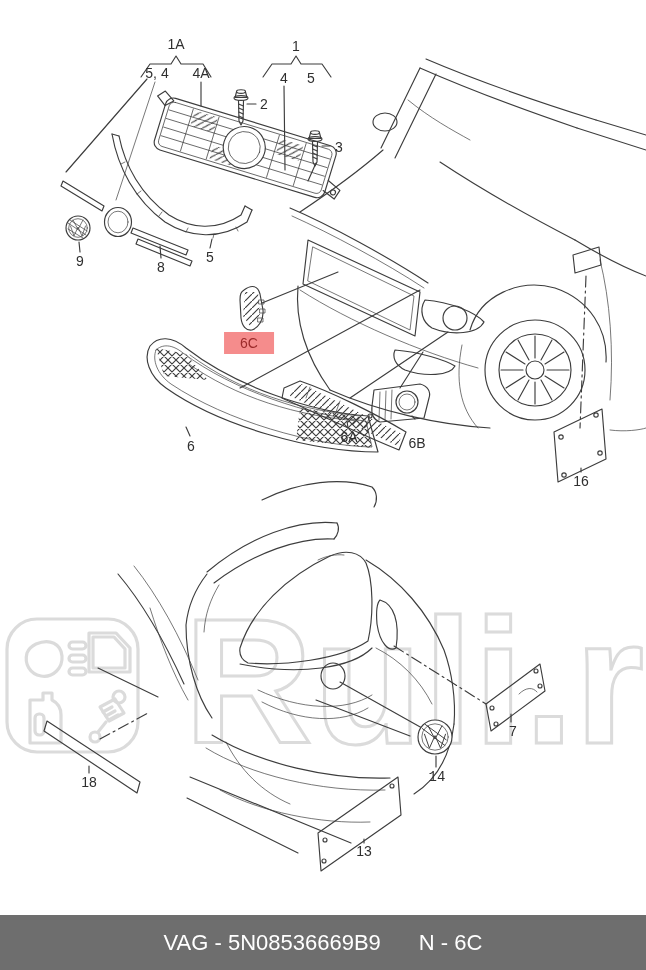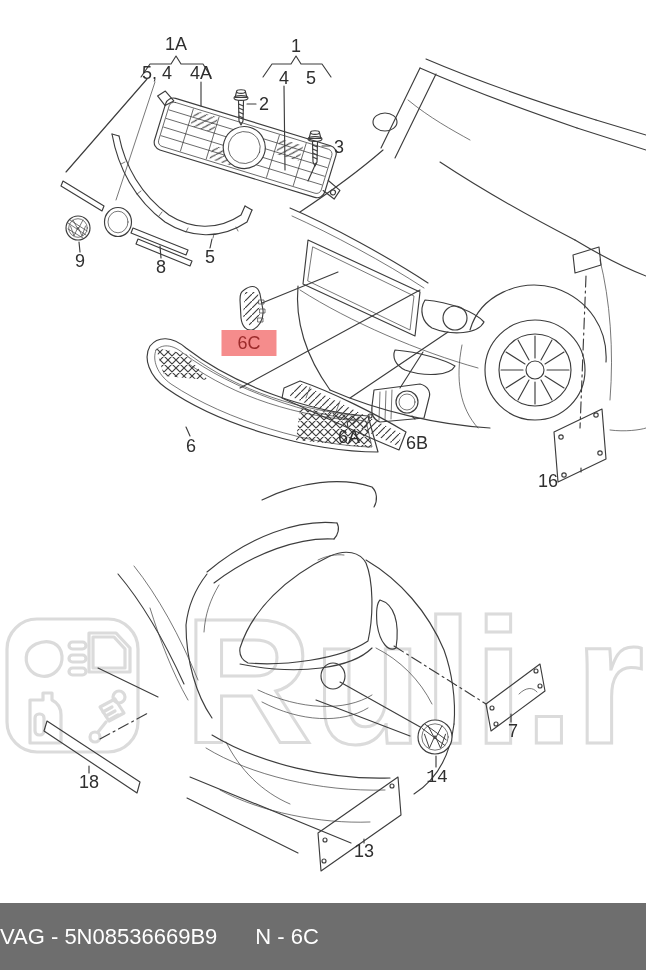--- a/index.html
+++ b/index.html
@@ -21,27 +21,27 @@
     fill:none;stroke:var(--line-color);stroke-width:1.15;stroke-linecap:round;stroke-linejoin:round;}
   .art .thin{stroke-width:0.7;}
   .art .fw{fill:#ffffff;}
   .art .hatch{fill:url(#dh);stroke:none;}
   .art .xhatch{fill:url(#xh);stroke:none;}
   .art .dd{stroke-dasharray:11 4 2 4;}
   .wm-logo path,.wm-logo rect,.wm-logo circle,.wm-logo ellipse,.wm-logo line,.wm-logo polygon{
     fill:none;stroke:var(--watermark-color);stroke-width:3.2;stroke-linecap:round;stroke-linejoin:round;}
   
   .labels{position:absolute;left:0;top:0;width:100%;height:903px;z-index:3;}
-  .part-label{position:absolute;transform:translate(-50%,-50%);font-size:18px;color:#2f2f2f;
+  .part-label{position:absolute;transform:translate(-50%,-50%);font-size:14px;color:#2f2f2f;
               white-space:nowrap;line-height:1;}
   .part-label.highlight{background:var(--highlight-bg);color:var(--highlight-text);
               padding:4px 16px;}
   
-  .footer{position:absolute;left:0;bottom:0;width:100%;height:67px;background:var(--footer-bg);
-          color:var(--footer-text);display:flex;align-items:center;
+  .footer{position:absolute;left:0;bottom:0;width:100%;height:55px;background:var(--footer-bg);
+          color:var(--footer-text);display:flex;align-items:center;justify-content:center;
           gap:38px;font-size:22px;z-index:4;}
 </style>
 </head>
 <body>
 
 <div class="stage">
 
   <div class="wm-text">Ruli.ru</div>
   <svg class="wm-logo" width="160" height="160" viewBox="0 610 160 160">
     <rect x="7" y="619" width="131" height="133" rx="30"></rect>
@@ -350,21 +350,21 @@
       <div class="part-label" style="left: 311px; top: 78px;">5</div>
       <div class="part-label" style="left: 264px; top: 104px;">2</div>
       <div class="part-label" style="left: 339px; top: 147px;">3</div>
       <div class="part-label" style="left: 80px; top: 261px;">9</div>
       <div class="part-label" style="left: 161px; top: 267px;">8</div>
       <div class="part-label" style="left: 210px; top: 257px;">5</div>
       <div class="part-label" style="left: 191px; top: 446px;">6</div>
       <div class="part-label highlight" style="left: 249px; top: 343px;">6C</div>
       <div class="part-label" style="left: 349px; top: 437px;">6A</div>
       <div class="part-label" style="left: 417px; top: 443px;">6B</div>
-      <div class="part-label" style="left: 548px; top: 481px;">16</div>
+      <div class="part-label" style="left: 581px; top: 481px;">16</div>
       <div class="part-label" style="left: 89px; top: 782px;">18</div>
       <div class="part-label" style="left: 364px; top: 851px;">13</div>
       <div class="part-label" style="left: 437px; top: 777px; font-family: Liberation Mono, monospace;">14</div>
       <div class="part-label" style="left: 513px; top: 731px;">7</div>
     </div>
 
   <div class="footer">
     <span>VAG - 5N08536669B9</span>
     <span>N - 6C</span>
   </div>

